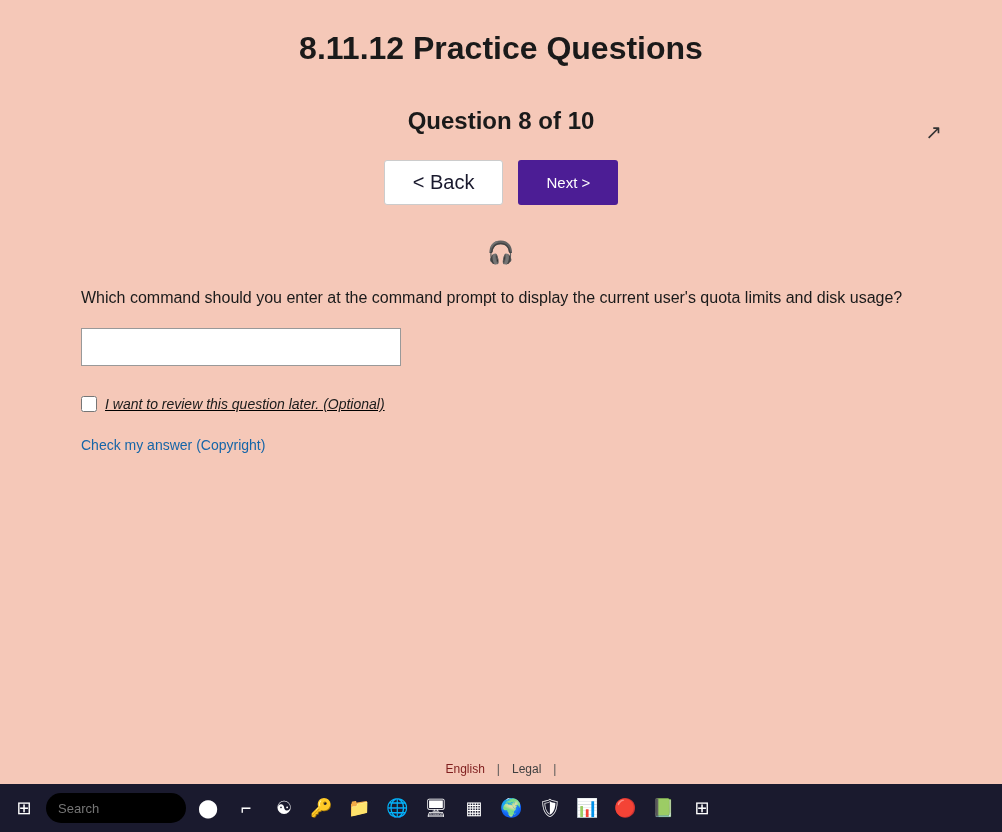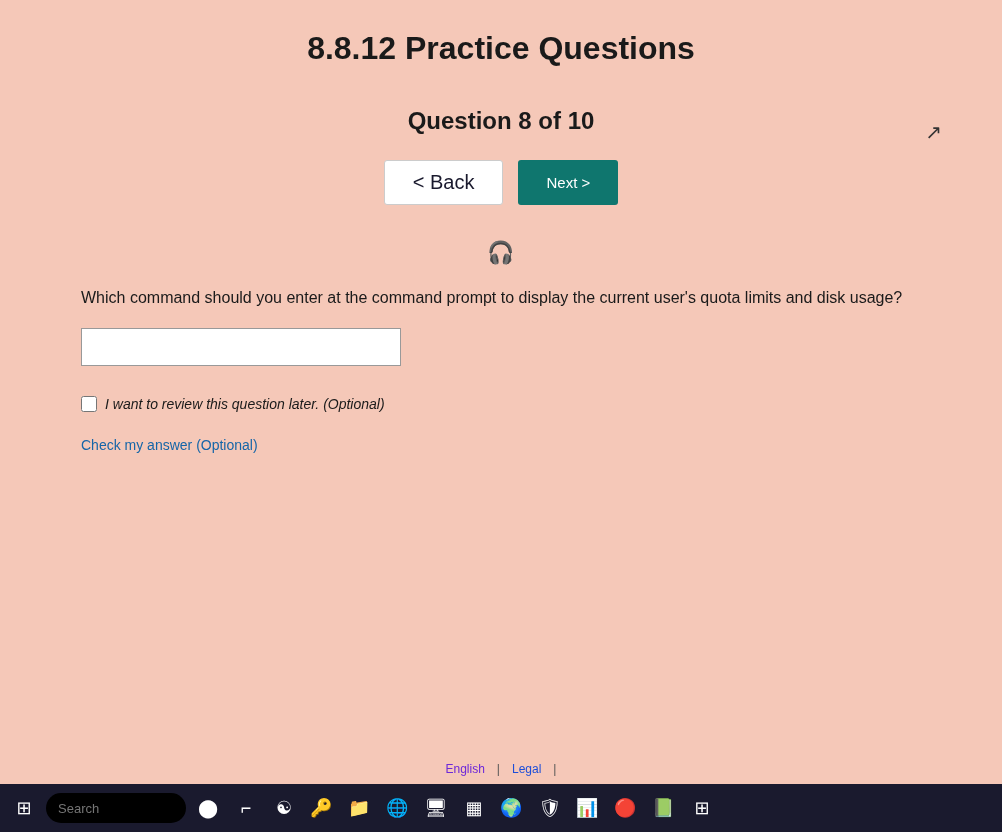--- a/index.html
+++ b/index.html
@@ -53,21 +53,21 @@
       background-color: #ffffff;
       color: #1a1a2e;
       border: 1px solid #ccc;
       padding: 10px 28px;
       font-size: 20px;
       cursor: pointer;
       border-radius: 3px;
     }
 
     .btn-next {
-      background-color: #0f766e;
+      background-color: #4c1d95;
       color: #ffffff;
       border: none;
       padding: 10px 28px;
       font-size: 15px;
       cursor: pointer;
       border-radius: 3px;
     }
 
     .audio-icon {
       font-size: 22px;
@@ -98,20 +98,21 @@
       font-size: 14px;
       outline: none;
       margin-bottom: 30px;
     }
 
     .review-row {
       display: flex;
       align-items: flex-start;
       gap: 8px;
       margin-bottom: 20px;
+      text-decoration: underline;
     }
 
     .review-checkbox {
       width: 16px;
       height: 16px;
       cursor: pointer;
     }
 
     .review-label {
       font-size: 14px;
@@ -134,29 +135,29 @@
       display: flex;
       align-items: center;
       justify-content: center;
       gap: 12px;
       font-size: 12px;
       color: #333;
       border-top: none;
     }
 
     .footer-language {
-      color: #6d28d9;
+      color: #7f1d1d;
     }
 
     .footer-divider {
       color: #555;
     }
 
     .footer-legal {
-      color: #1d4ed8;
+      color: #404040;
     }
 
     .footer-copyright {
       color: #333;
     }
 
     .taskbar {
       width: 100%;
       height: 48px;
       background-color: #1a1a2e;
@@ -210,42 +211,42 @@
       color: #333;
       pointer-events: none;
     }
   </style>
 </head>
 <body>
 
 <div class="main-content">
   <div class="cursor-icon">↗</div>
 
-  <h1 class="page-title">8.8.12 Practice Questions</h1>
+  <h1 class="page-title">8.11.12 Practice Questions</h1>
 
   <h2 class="question-counter">Question 8 of 10</h2>
 
   <div class="nav-buttons">
     <button class="btn-back">&lt; Back</button>
     <button class="btn-next">Next &gt;</button>
   </div>
 
   <div class="audio-icon">🎧</div>
 
   <div class="question-section">
     <p class="question-text">Which command should you enter at the command prompt to display the current user's quota limits and disk usage?</p>
 
     <input type="text" class="answer-input" placeholder="" style="">
 
     <div class="review-row">
       <input type="checkbox" class="review-checkbox" style="">
       <span class="review-label">I want to review this question later. (Optional)</span>
     </div>
 
-    <a class="check-answer-link">Check my answer (Optional)</a>
+    <a class="check-answer-link">Check my answer (Copyright)</a>
   </div>
 </div>
 
 <div class="footer">
   <span class="footer-language">English</span>
   <span class="footer-divider">|</span>
   <span class="footer-legal">Legal</span>
   <span class="footer-divider">|</span>
 </div>
 

